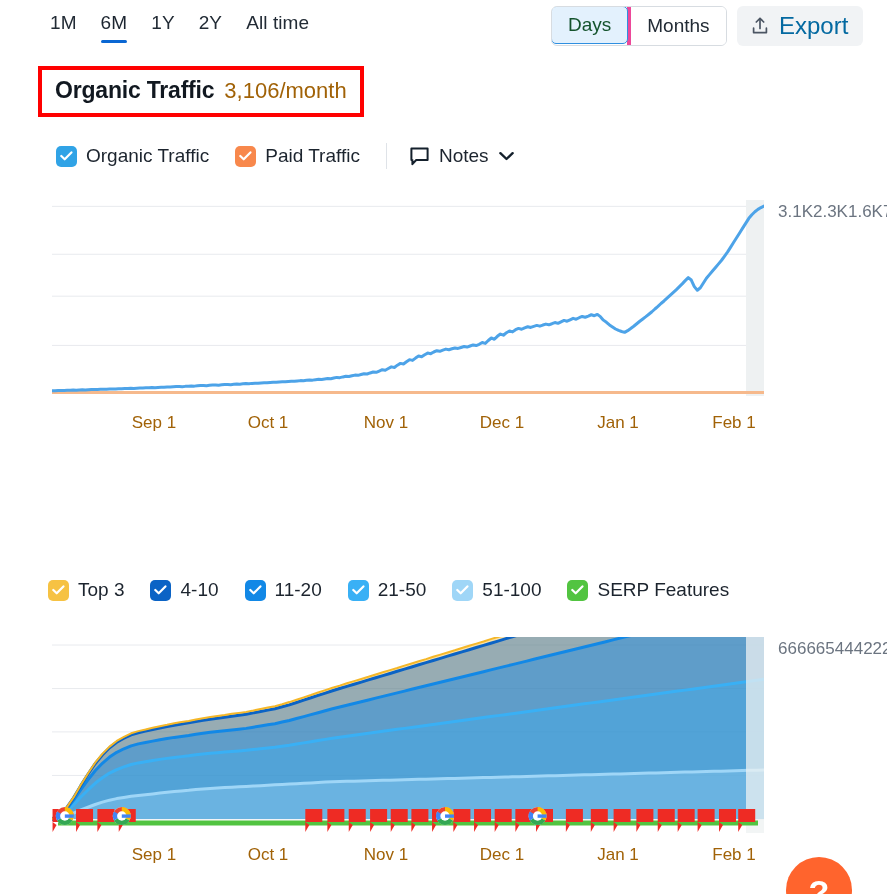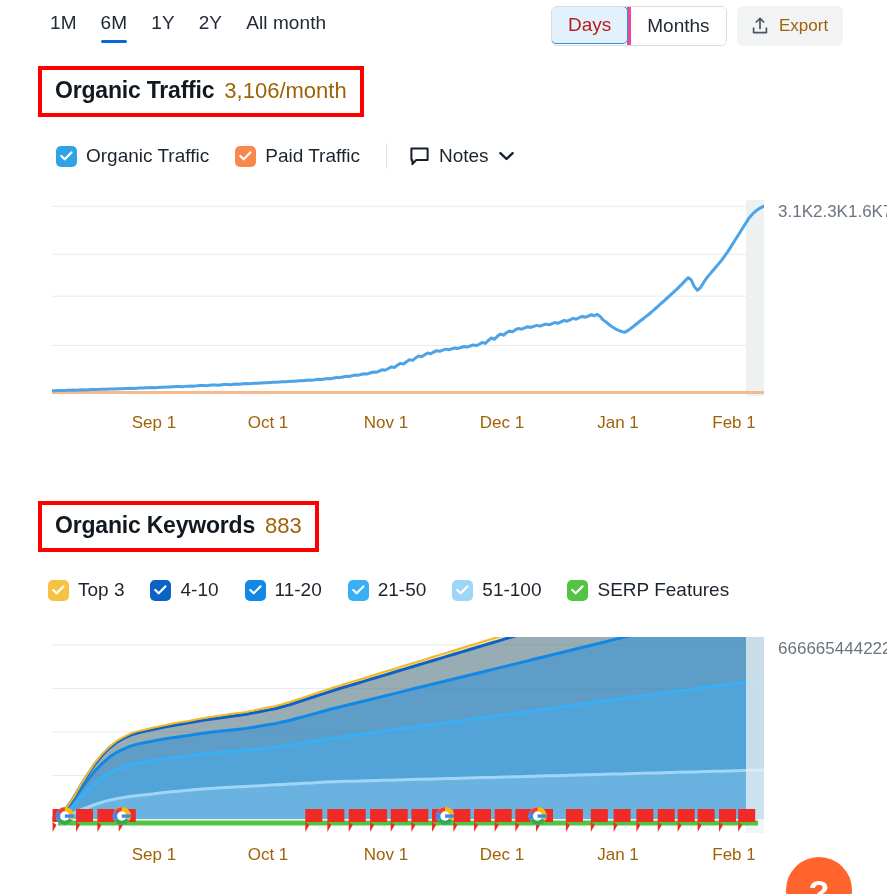--- a/index.html
+++ b/index.html
@@ -35,33 +35,33 @@
     position: absolute; left: 551px; top: 6px;
     display: flex; border: 1px solid #d7dce1; border-radius: 6px;
     overflow: hidden; background: #fff; height: 40px;
   }
   .seg {
     display: flex; align-items: center; justify-content: center;
     padding: 0 16px; font-size: 19px; color: #222b35; cursor: pointer;
     background: #fff; height: 100%;
   }
   .seg.active {
-    background: #e3f1fd; color: #b91c1c;
+    background: #e3f1fd; color: #14532d;
     border: 1px solid #2f8fe0; border-radius: 5px; margin: -1px;
     position: relative; z-index: 2;
   }
   .seg + .seg { border-left: 4px solid #ec4899; }
 
   .export-btn {
     position: absolute; left: 737px; top: 6px; height: 40px;
     display: flex; align-items: center; gap: 9px;
     padding: 0 15px 0 13px;
     background: #f1f3f5; border-radius: 6px; cursor: pointer;
   }
-  .export-label { font-size: 17px; color: #a16207; }
+  .export-label { font-size: 24px; color: #0369a1; }
   .ico { display: inline-flex; align-items: center; justify-content: center; }
 
   
   .title-wrap { position: absolute; display: flex; align-items: baseline; }
   .title-box {
     border: 4px solid #ff0000;
     padding: 7px 13px 9px 13px;
     display: flex; align-items: baseline; gap: 10px;
     background: transparent;
   }
@@ -114,21 +114,21 @@
 <body>
 
 <div class="page">
 
   <div class="topbar">
     <div class="periods">
       <div class="period">1M</div>
       <div class="period active">6M</div>
       <div class="period">1Y</div>
       <div class="period">2Y</div>
-      <div class="period">All month</div>
+      <div class="period">All time</div>
     </div>
 
     <div class="segmented">
       <div class="seg active">Days</div>
       <div class="seg">Months</div>
     </div>
 
     <div class="export-btn">
       <span class="ico">
         <svg width="20" height="21" viewBox="0 0 20 21">
@@ -202,26 +202,20 @@
   </div>
   <div class="axis-x" style="left:52px; top:413px; width:712px;">
     <div class="xtick" style="position:absolute;left:52px;width:100px;">Sep 1</div>
     <div class="xtick" style="position:absolute;left:166px;width:100px;">Oct 1</div>
     <div class="xtick" style="position:absolute;left:284px;width:100px;">Nov 1</div>
     <div class="xtick" style="position:absolute;left:400px;width:100px;">Dec 1</div>
     <div class="xtick" style="position:absolute;left:516px;width:100px;">Jan 1</div>
     <div class="xtick" style="position:absolute;left:632px;width:100px;">Feb 1</div>
   </div>
 
-  <div class="title-wrap" style="left:38px; top:501px;">
-    <div class="title-box">
-      <span class="title-main">Organic Keywords</span>
-      <span class="title-sub">883</span>
-    </div>
-  </div>
 
   <div class="legend" style="left:48px; top:579px;">
     <div class="legend-item">
       <span class="cb" style="background:#f6c243;">
         <svg width="13" height="10" viewBox="0 0 13 10">
             <path d="M1.3 5.0 L4.7 8.3 L11.4 1.4" stroke="#fff" stroke-width="2.2" fill="none" stroke-linecap="round" stroke-linejoin="round"></path>
           </svg>
       </span>
       <span class="legend-label">Top 3</span>
     </div>

